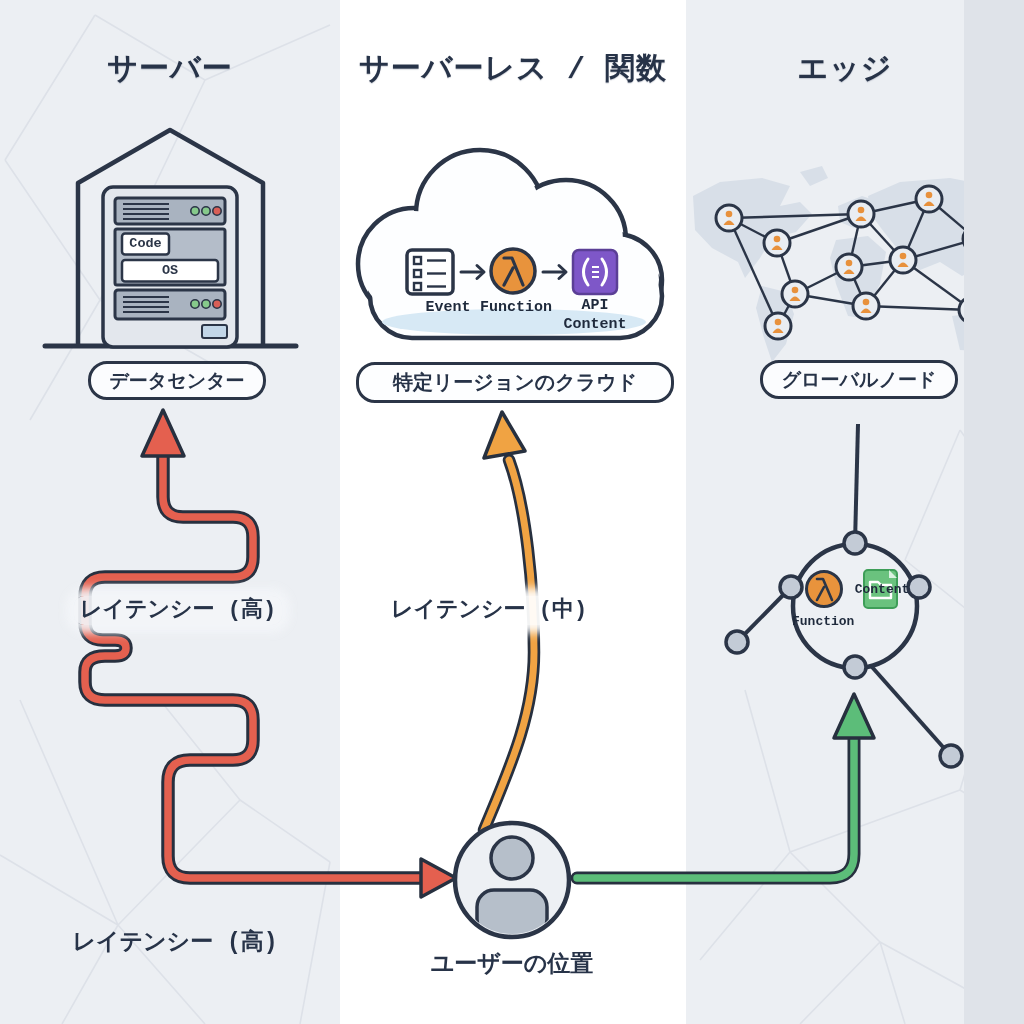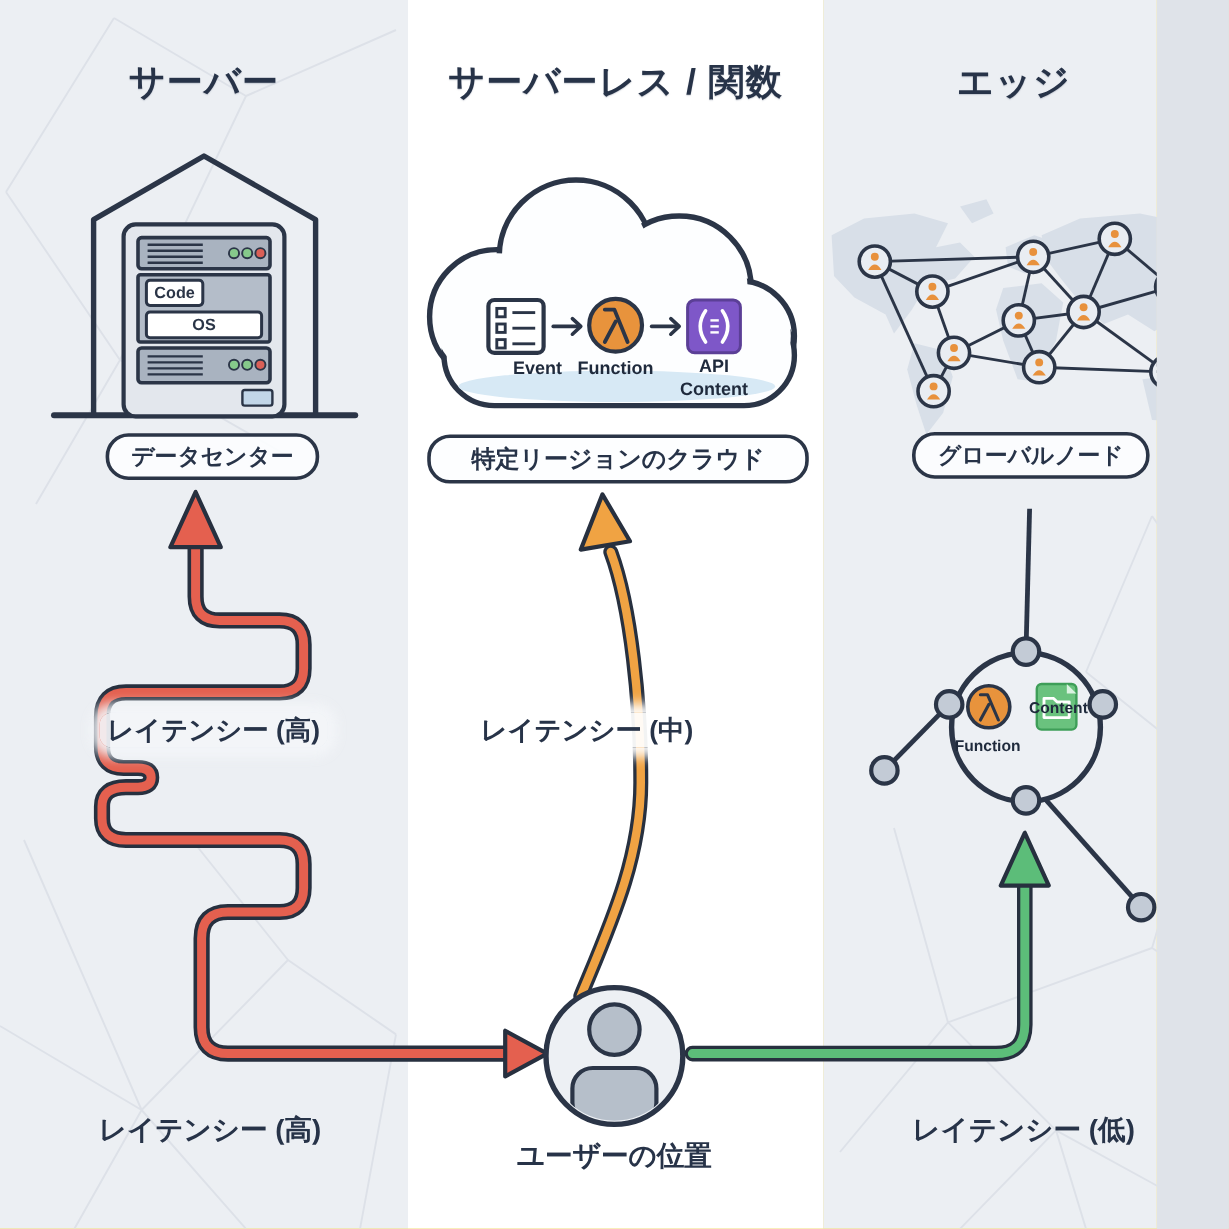--- a/index.html
+++ b/index.html
@@ -1,17 +1,17 @@
 <!DOCTYPE html>
 <html><head>
 <meta charset="utf-8">
 <style>
   html,body{margin:0;padding:0;background:#dfe3e9;}
   .stage{position:relative;width:964px;height:1024px;overflow:hidden;
-         font-family:Liberation Sans, sans-serif;background:#fde047;}
+         font-family:Liberation Mono, monospace;background:#7dd3fc;}
   .col{position:absolute;top:0;height:1024px;}
   .col-center{left:340px;width:346px;background:#ffffff;}
   .col-side{background:#eceff3;}
   svg.art{position:absolute;left:0;top:0;width:1024px;height:1024px;}
   .txt{position:absolute;color:#273348;text-align:center;}
   .title{font-size:30px;font-weight:700;letter-spacing:1px;text-shadow:0 1px 1px rgba(120,130,150,.35);}
   .pill{position:absolute;display:flex;align-items:center;justify-content:center;
         border:3px solid #2b3547;border-radius:19px;color:#273348;font-weight:700;
         background:rgba(253,254,255,.88);}
   .lat{font-size:22px;font-weight:700;}
@@ -296,21 +296,20 @@
   <div class="pill" style="left:356px;top:362px;width:312px;height:35px;font-size:20px;">特定リージョンのクラウド</div>
   <div class="pill" style="left:760px;top:360px;width:192px;height:33px;font-size:19px;">グローバルノード</div>
 
   <div class="txt lat" style="left:68px;top:594px;width:220px;">
     <span class="halo halo-gray">レイテンシー (高)</span>
   </div>
   <div class="txt lat" style="left:381px;top:594px;width:216px;">
     <span class="halo halo-white">レイテンシー (中)</span>
   </div>
   <div class="txt lat" style="left:70px;top:926px;width:210px;font-size:23px;">レイテンシー (高)</div>
-  <div class="txt lat" style="left:745px;top:926px;width:216px;font-size:23px;">レイテンシー (低)</div>
 
   <div class="txt boxlabel" style="left:122px;top:236px;width:47px;">Code</div>
   <div class="txt boxlabel" style="left:122px;top:263px;width:96px;">OS</div>
 
   <div class="txt cap" style="left:420px;top:299px;width:56px;">Event</div>
   <div class="txt cap" style="left:480px;top:299px;width:66px;">Function</div>
   <div class="txt cap" style="left:560px;top:297px;width:70px;">API Content</div>
 
   <div class="txt cap-sm" style="left:792px;top:614px;width:62px;">Function</div>
   <div class="txt cap-sm" style="left:851px;top:582px;width:62px;">Content</div>

